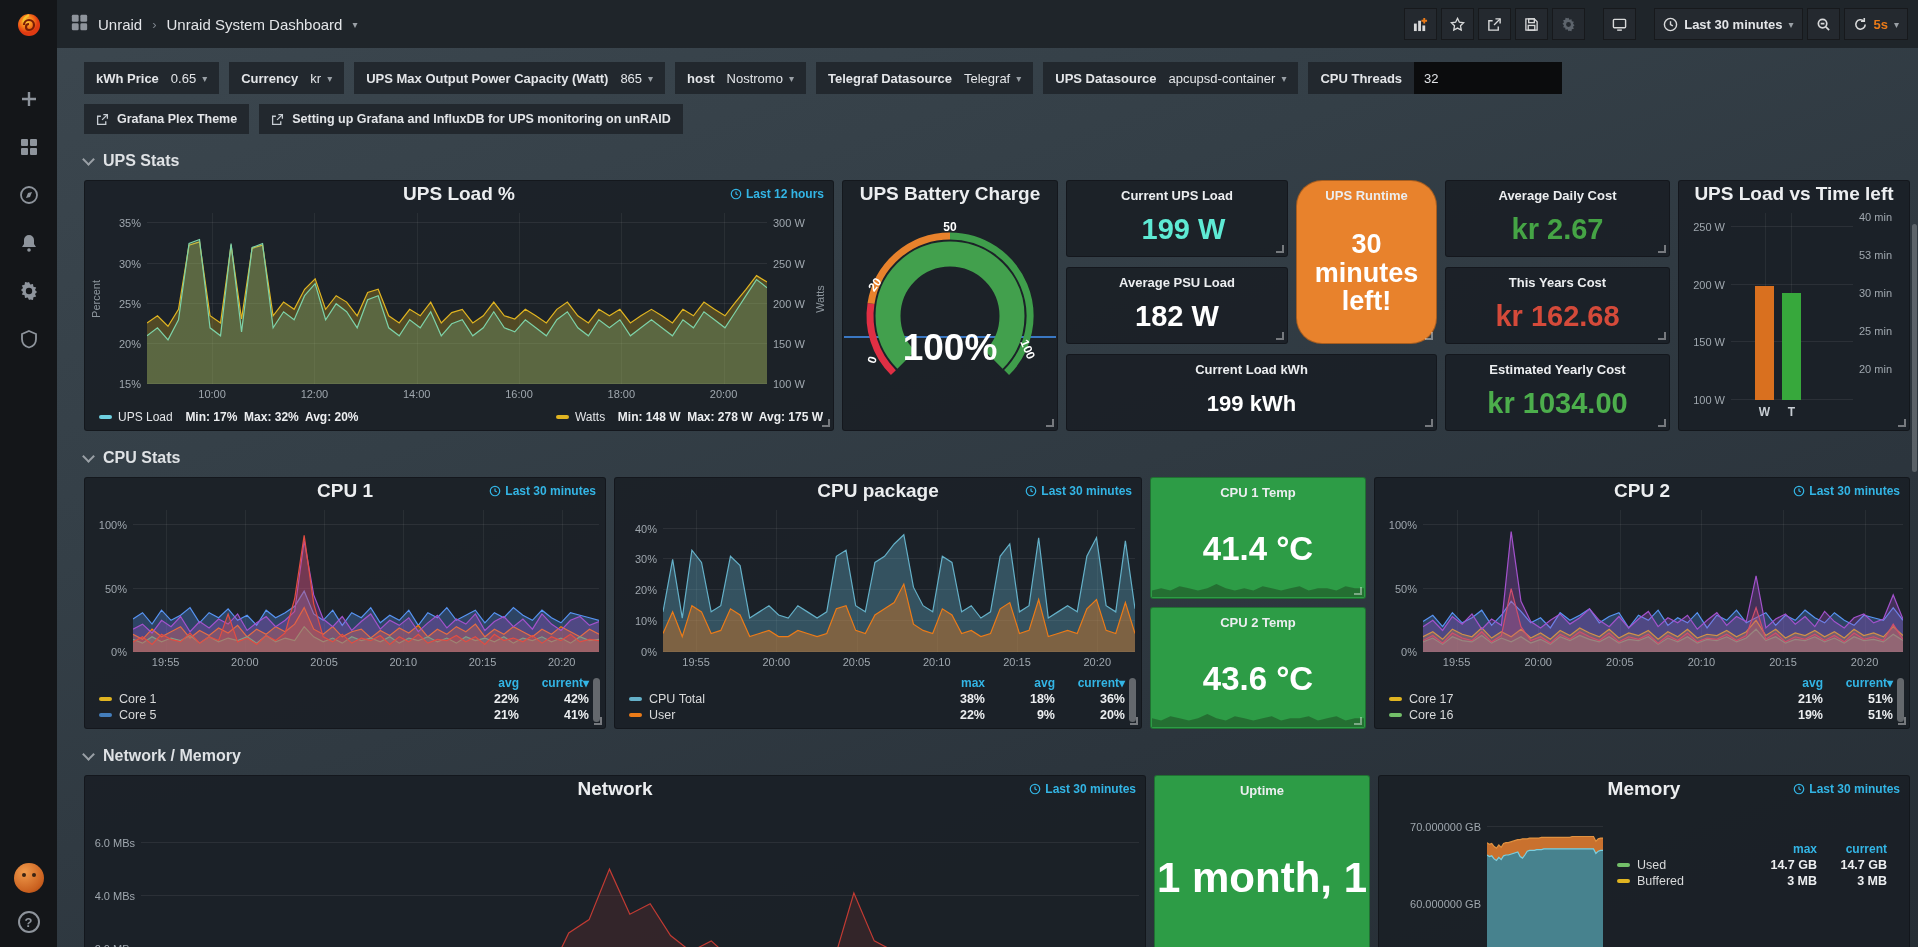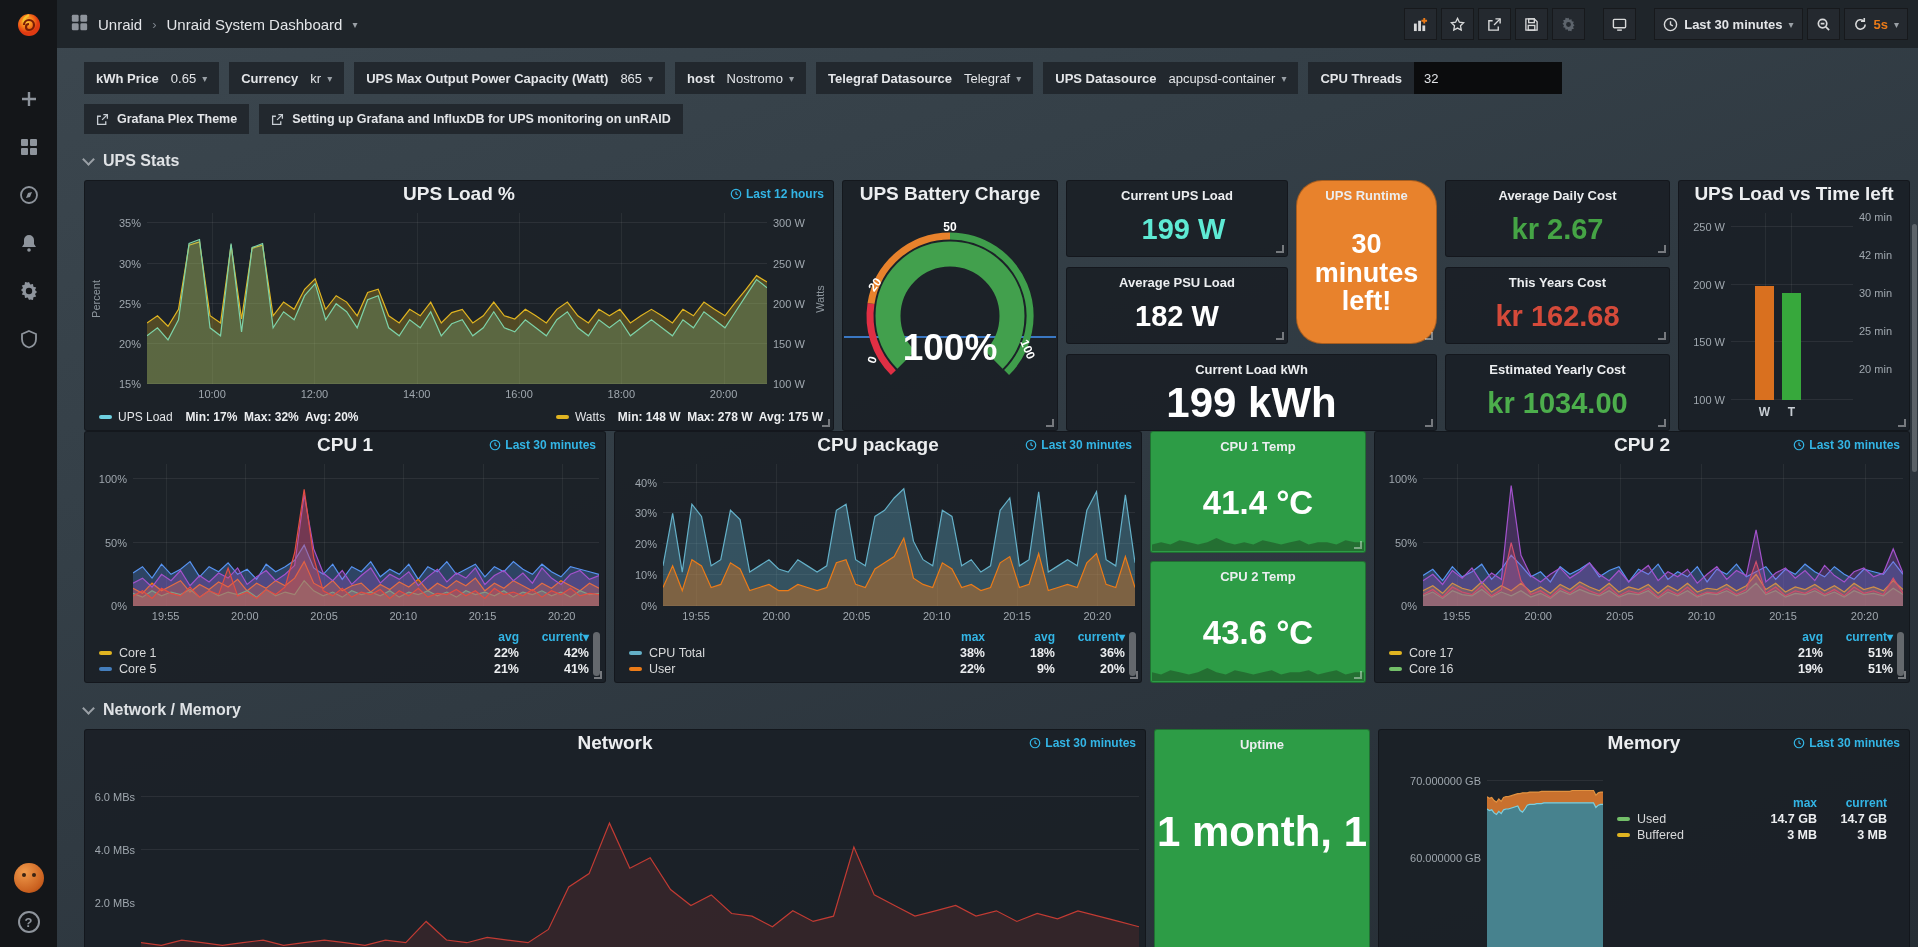--- a/index.html
+++ b/index.html
@@ -437,21 +437,21 @@
             <div class="panel" style="grid-area: 2 / 1 / 3 / 2;">
               <div class="stat-title">Average PSU Load</div>
               <div class="stat-value" style="font-size: 29px; color: rgb(255, 255, 255);">182 W</div>
             </div>
             <div class="panel" style="grid-area: 2 / 3 / 3 / 4;">
               <div class="stat-title">This Years Cost</div>
               <div class="stat-value" style="font-size: 29px; color: rgb(212, 74, 58);">kr  162.68</div>
             </div>
             <div class="panel" style="grid-area: 3 / 1 / 4 / 3;">
               <div class="stat-title">Current Load kWh</div>
-              <div class="stat-value" style="font-size: 42px; color: rgb(255, 255, 255);">199 kWh</div>
+              <div class="stat-value" style="font-size: 22px; color: rgb(255, 255, 255);">199 kWh</div>
             </div>
             <div class="panel" style="grid-area: 3 / 3 / 4 / 4;">
               <div class="stat-title">Estimated Yearly Cost</div>
               <div class="stat-value" style="font-size: 29px; color: rgb(76, 174, 76);">kr  1034.00</div>
             </div>
           </div>
         <div class="panel">
             <div class="panel-header">
               <span class="panel-title">UPS Load vs Time left</span>
             </div>
@@ -471,29 +471,33 @@
                 <div class="vgrid" style="left: calc(49.5%);"></div>
                 <div class="bar" style="left: 20%; background: rgb(217, 112, 31); height: 61.1111%;">
                   <span class="bar-label">W</span>
                 </div>
                 <div class="bar" style="left: 42%; background: rgb(55, 168, 60); height: 57.1429%;">
                   <span class="bar-label">T</span>
                 </div>
               </div>
               <div class="yticks right" style="width: 50px;">
                 <span class="ytick" style="bottom: 97.9592%;">40 min</span>
-                <span class="ytick" style="bottom: 77.551%;">42 min</span>
+                <span class="ytick" style="bottom: 77.551%;">53 min</span>
                 <span class="ytick" style="bottom: 57.1429%;">30 min</span>
                 <span class="ytick" style="bottom: 36.7347%;">25 min</span>
                 <span class="ytick" style="bottom: 16.3265%;">20 min</span>
               </div>
             </div>
           </div>
       </div>
 
+      <div class="section-header">
+        <span class="chev"></span>
+        <span>CPU Stats</span>
+      </div>
       <div id="row-cpu">
         <div class="panel">
             <div class="panel-header">
               <span class="panel-title">CPU 1</span>
               <span class="time-link">
                 <svg viewBox="0 0 16 16" fill="none" stroke="currentColor" stroke-width="1.6">
                   <circle cx="8" cy="8" r="6.3"></circle>
                   <path d="M8 4.5V8l2.4 1.4"></path>
                 </svg>
                 <span>Last 30 minutes</span>

